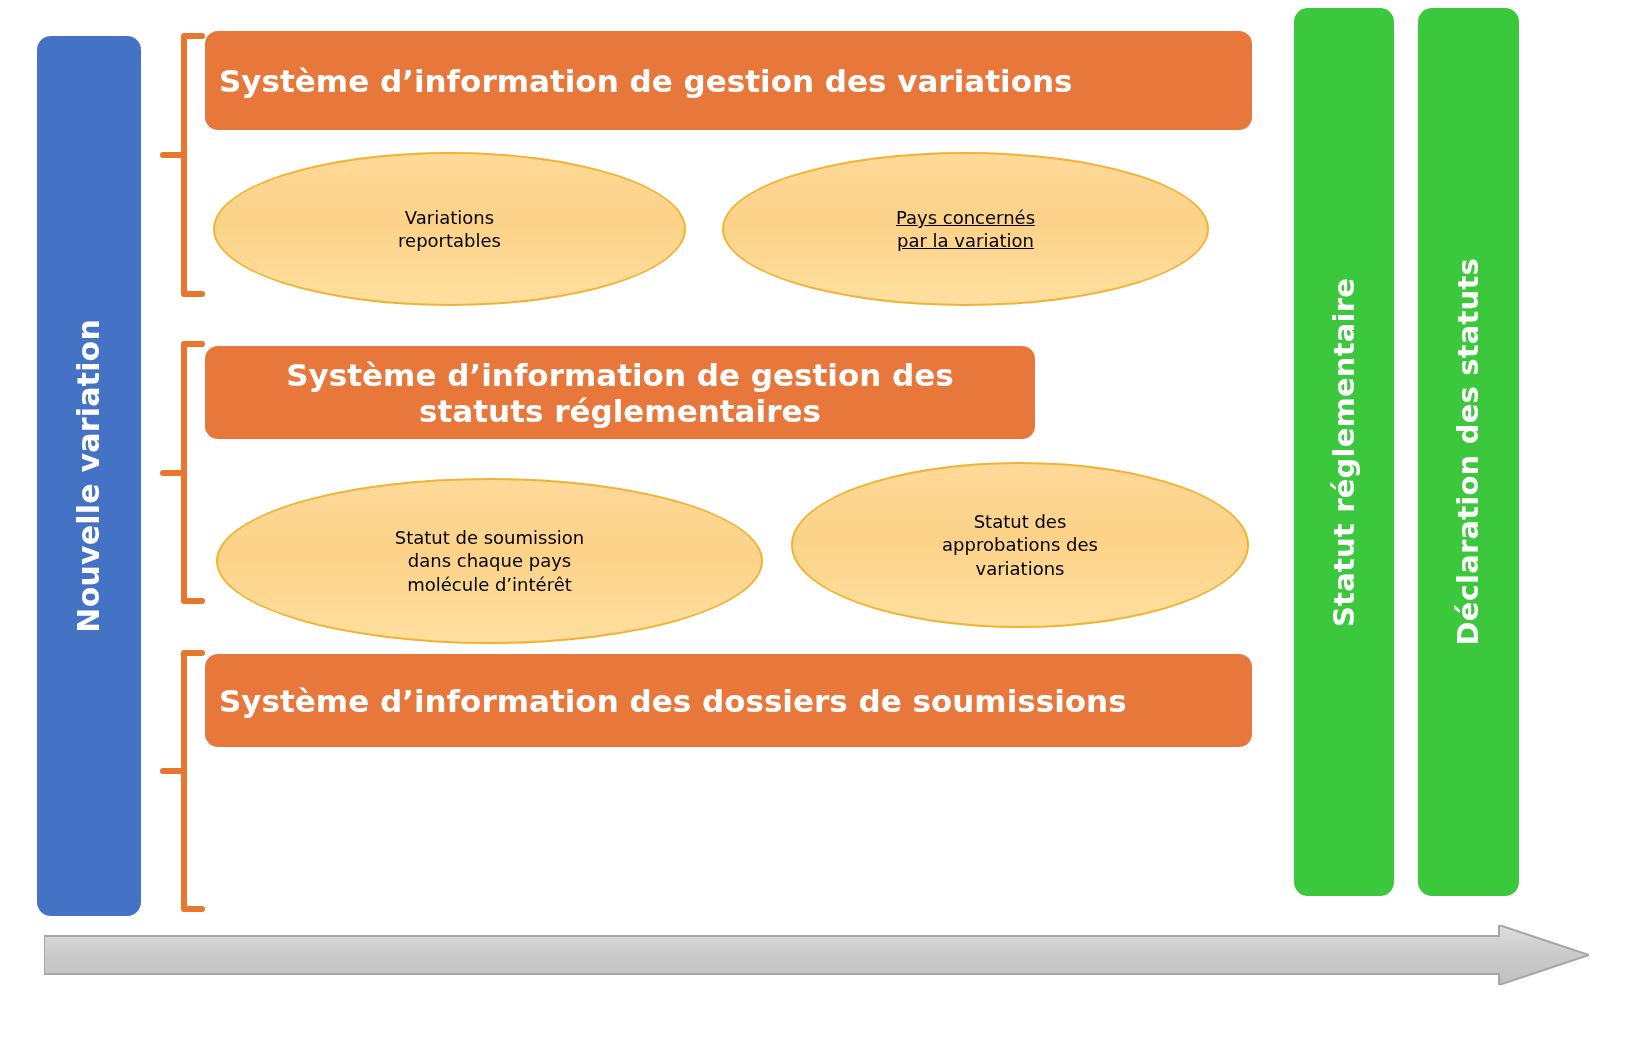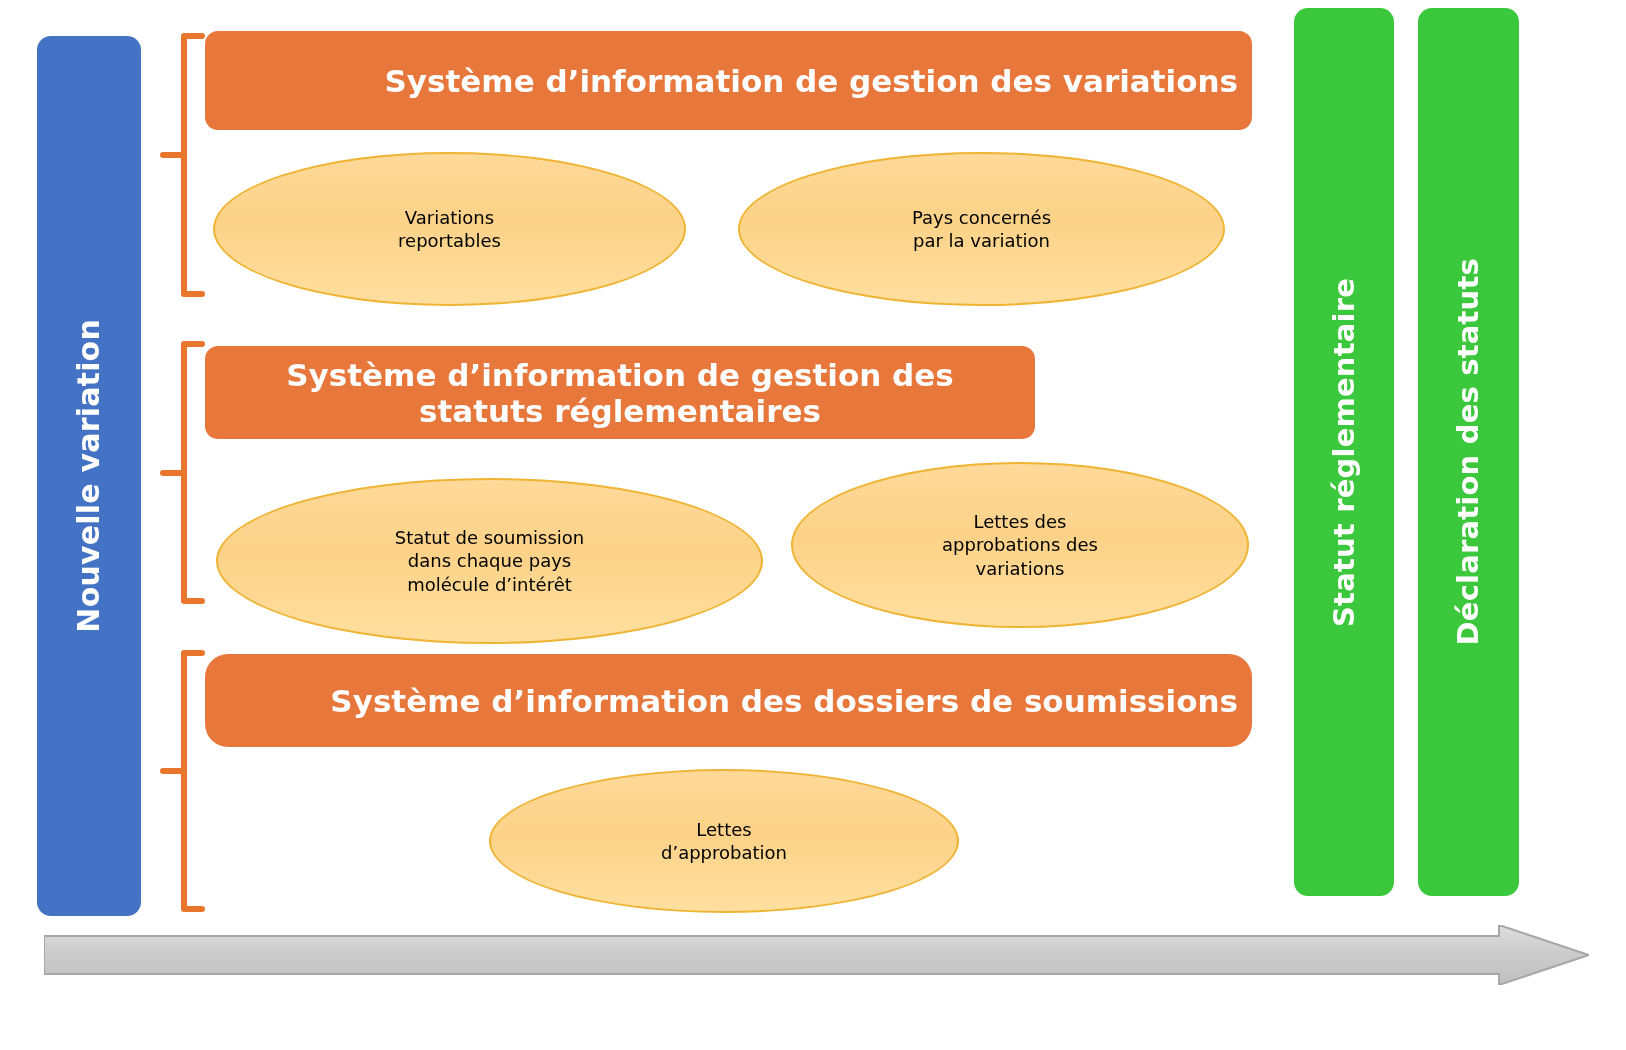--- a/index.html
+++ b/index.html
@@ -84,21 +84,21 @@
   .bracket .tick.bot  { left: 23px; width: 22px; bottom: 0; }
   .bracket .tick.mid  { left: 0px;  width: 25px; }
 
   
   .obar {
     position: absolute;
     background: #e8773c;
     border-radius: 13px;
     display: flex;
     align-items: center;
-    justify-content: flex-end;
+    justify-content: flex-start;
     color: #ffffff;
     font-size: 31px;
     font-weight: bold;
     text-align: center;
     box-sizing: border-box;
     padding: 0 14px;
   }
 
   
   .ellipse {
@@ -147,21 +147,21 @@
 
   <div class="obar" style="left:205px; top:31px; width:1047px; height:99px;">
     <span>Système d’information de gestion des variations</span>
   </div>
 
   <div class="ellipse" style="left:213px; top:152px; width:473px; height:154px;">
     <span class="etext">Variations
 reportables</span>
   </div>
 
-  <div class="ellipse" style="left:738px; top:152px; width:487px; height:154px;">
+  <div class="ellipse" style="left:722px; top:152px; width:487px; height:154px;text-decoration:underline;">
     <span class="etext">Pays concernés
 par la variation</span>
   </div>
 
   <div class="bracket" style="left:160px; top:341px; height:263px;">
     <div class="spine"></div>
     <div class="tick top"></div>
     <div class="tick mid" style="top:129px;"></div>
     <div class="tick bot"></div>
   </div>
@@ -170,40 +170,36 @@
     <span>Système d’information de gestion des statuts réglementaires</span>
   </div>
 
   <div class="ellipse" style="left:216px; top:478px; width:547px; height:166px;">
     <span class="etext">Statut de soumission
 dans chaque pays
 molécule d’intérêt</span>
   </div>
 
   <div class="ellipse" style="left:791px; top:462px; width:458px; height:166px;">
-    <span class="etext">Lettes des
+    <span class="etext">Statut des
 approbations des
 variations</span>
   </div>
 
   <div class="bracket" style="left:160px; top:650px; height:262px;">
     <div class="spine"></div>
     <div class="tick top"></div>
     <div class="tick mid" style="top:118px;"></div>
     <div class="tick bot"></div>
   </div>
 
-  <div class="obar" style="left:205px; top:654px; width:1047px; height:93px;border-radius:23px;">
+  <div class="obar" style="left:205px; top:654px; width:1047px; height:93px;">
     <span>Système d’information des dossiers de soumissions</span>
   </div>
 
-  <div class="ellipse" style="left:489px; top:769px; width:470px; height:144px;">
-    <span class="etext">Lettes
-d’approbation</span>
-  </div>
 
   <div class="vbar" id="green-bar-1">
     <span class="vlabel">Statut réglementaire</span>
   </div>
 
   <div class="vbar" id="green-bar-2">
     <span class="vlabel">Déclaration des statuts</span>
   </div>
 
   <svg id="bottom-arrow" viewBox="0 0 1545 60" preserveAspectRatio="none">

